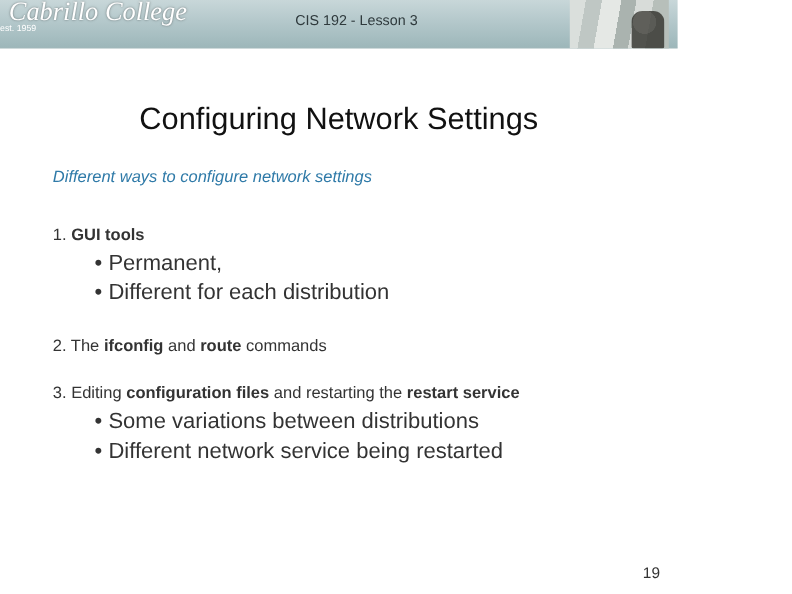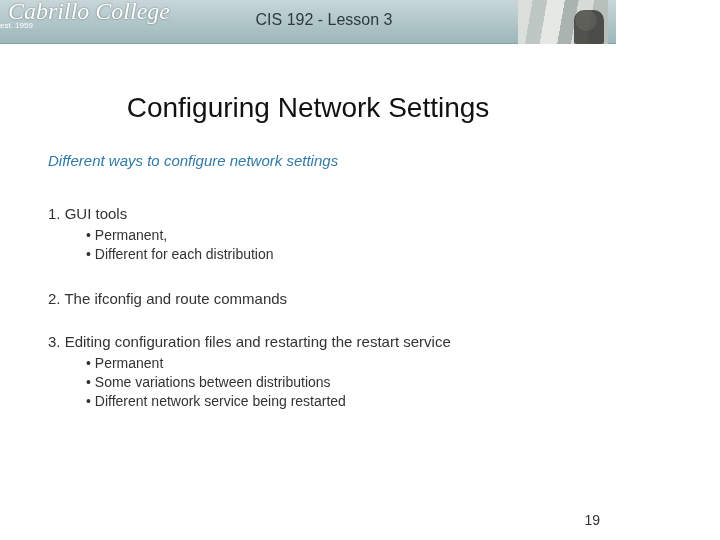--- a/index.html
+++ b/index.html
@@ -1,34 +1,34 @@
 <!DOCTYPE html>
 <html><head>
 <meta charset="utf-8">
 <style>
   * { margin: 0; padding: 0; box-sizing: border-box; }
   html, body { width: 720px; height: 540px; font-family: Verdana, Geneva, sans-serif; background: #fff; color: #000; }
   .slide { position: relative; width: 616px; height: 540px; }
   .banner { position: relative; width: 100%; height: 44px; background: linear-gradient(to bottom, #c8d7d9 0%, #b4c8cb 45%, #9db7ba 100%); border-bottom: 1px solid #84a2a6; }
-  .banner-title { text-align: center; font-size: 16px; color: #2f3a3d; padding-top: 11px; font-family: Verdana, Geneva, sans-serif; margin-left: 32px; }
+  .banner-title { text-align: center; font-size: 13px; color: #2f3a3d; padding-top: 11px; font-family: Verdana, Geneva, sans-serif; margin-left: 32px; }
   .logo { position: absolute; left: 0; top: -2px; height: 46px; }
   .logo-text { font-family: 'Brush Script MT', cursive; font-size: 24px; font-style: italic; color: #fff; padding-left: 8px; text-shadow: 0 0 2px rgba(0,0,0,0.5); }
   .logo-sub { font-size: 8px; color: #fff; text-align: left; margin-top: -4px; }
   .photo { position: absolute; right: 8px; top: 0; width: 90px; height: 44px; background: linear-gradient(100deg, #dadfdc 0 15%, #bfc7c4 15% 30%, #e5e8e5 30% 48%, #aab3af 48% 62%, #d8dcd9 62% 78%, #b7bfba 78% 100%); }
   .photo::after { content: ""; position: absolute; right: 4px; bottom: 0; width: 30px; height: 34px; background: radial-gradient(circle at 40% 30%, #4a4a45 0 35%, transparent 36%), linear-gradient(#3a3a35,#3a3a35); border-radius: 10px 10px 2px 2px; opacity: 0.85; }
   .content { padding: 22px 48px 0 48px; }
   .title { text-align: center; font-size: 28px; font-weight: 400; color: #111; margin: 26px 0 28px 0; font-family: Verdana, Geneva, sans-serif; }
   .subtitle { text-align: left; font-style: italic; font-size: 15px; color: #2f7aa8; margin-bottom: 36px; }
   ol.main { list-style: none; padding-left: 0; }
   ol.main > li { margin-bottom: 26px; font-size: 15px; color: #333; }
   .num { display: inline; }
   .item-head { display: inline; }
-  .item-head .bold { font-weight: 400; text-align: right; }
+  .item-head .bold { font-weight: 700; text-align: right; }
   ul.sub { list-style: none; margin-top: 4px; padding-left: 38px; }
-  ul.sub li { font-size: 14px; color: #333; line-height: 1.35; }
+  ul.sub li { font-size: 20px; color: #333; line-height: 1.35; }
   ul.sub li::before { content: "• "; }
   .pagenum { position: absolute; right: 16px; bottom: 12px; font-size: 14px; color: #333; margin-top: 29px; }
 </style>
 </head>
 <body>
 
 <div class="slide">
   <div class="banner">
     <div class="logo">
       <div class="logo-text">Cabrillo College</div>
@@ -52,21 +52,20 @@
         </ul>
       </li>
       <li>
         <span class="num">2.</span>
         <span class="item-head"> The <span class="bold">ifconfig</span> and <span class="bold">route</span> commands</span>
       </li>
       <li>
         <span class="num">3.</span>
         <span class="item-head"> Editing <span class="bold">configuration files</span> and restarting the <span class="bold">restart service</span></span>
         <ul class="sub">
-          <li>Permanent</li>
           <li>Some variations between distributions</li>
           <li>Different network service being restarted</li>
         </ul>
       </li>
     </ol>
   </div>
 
   <div class="pagenum">19</div>
 </div>
 

